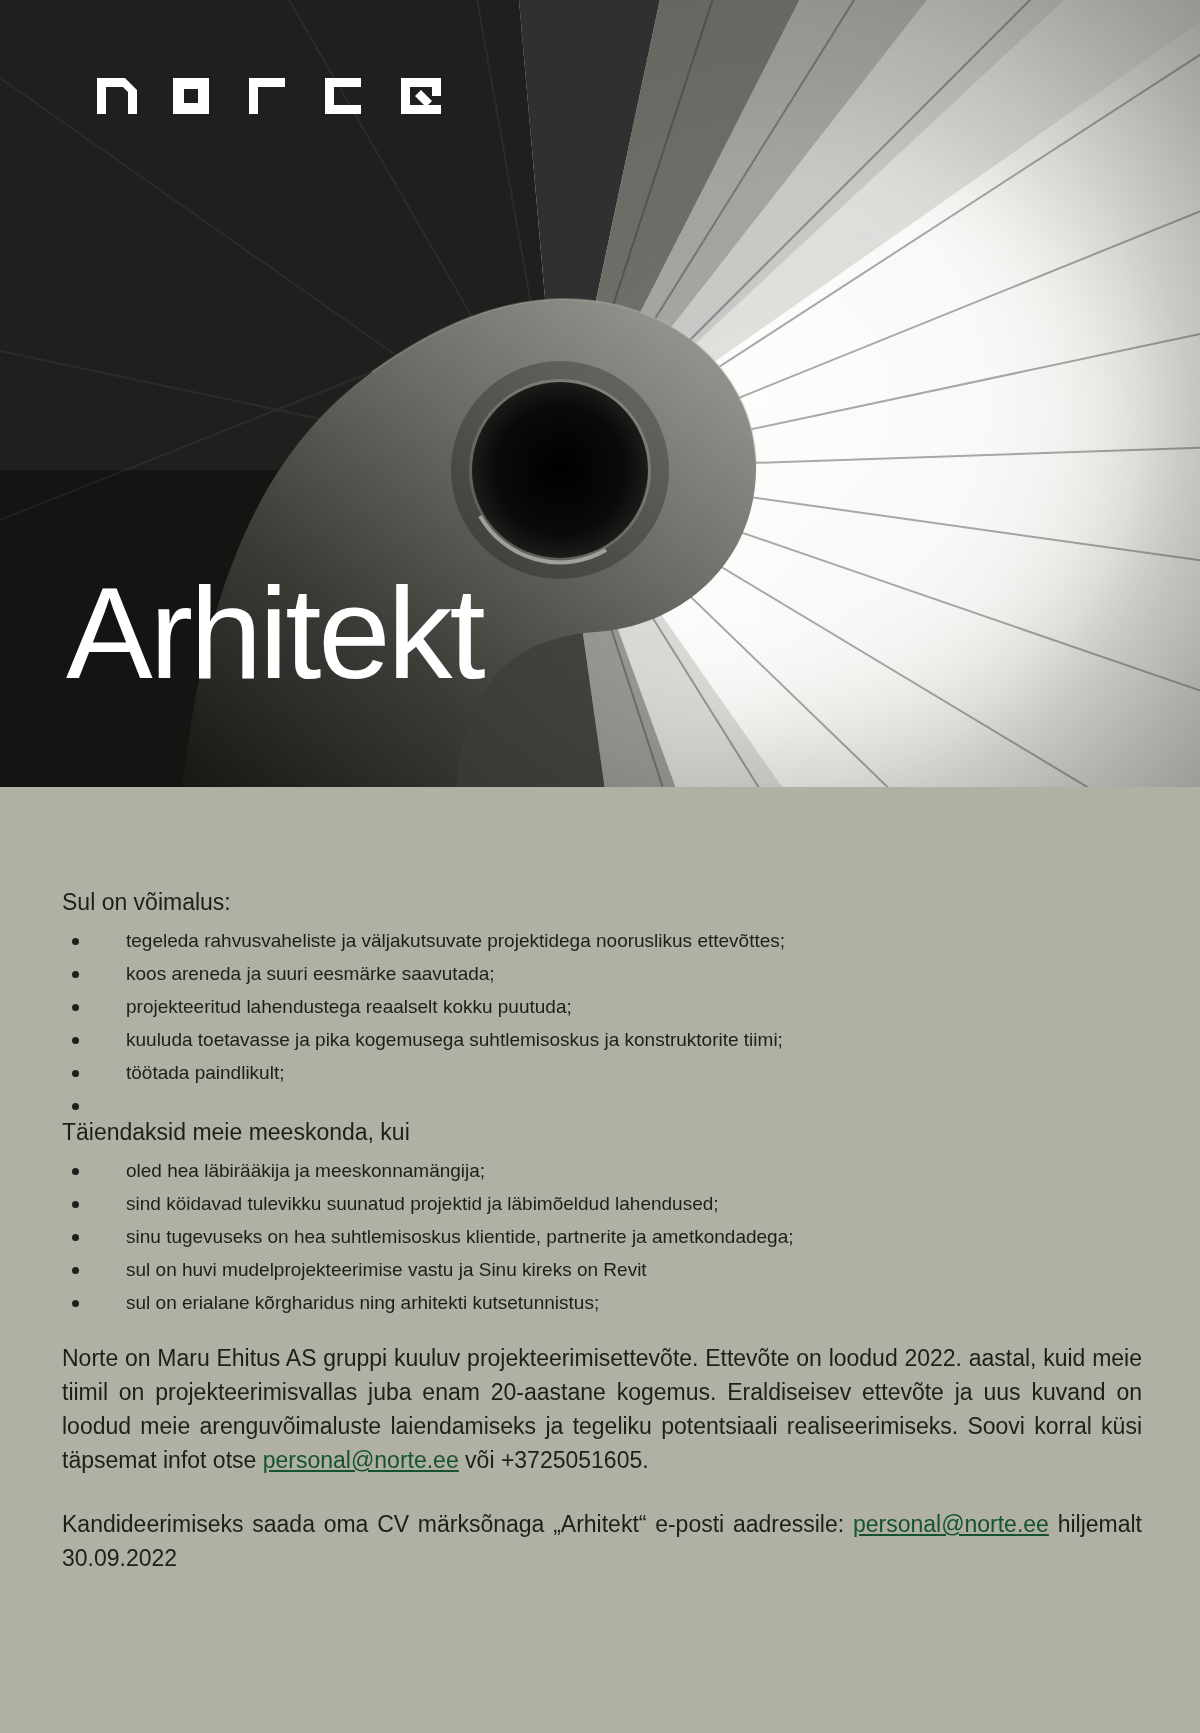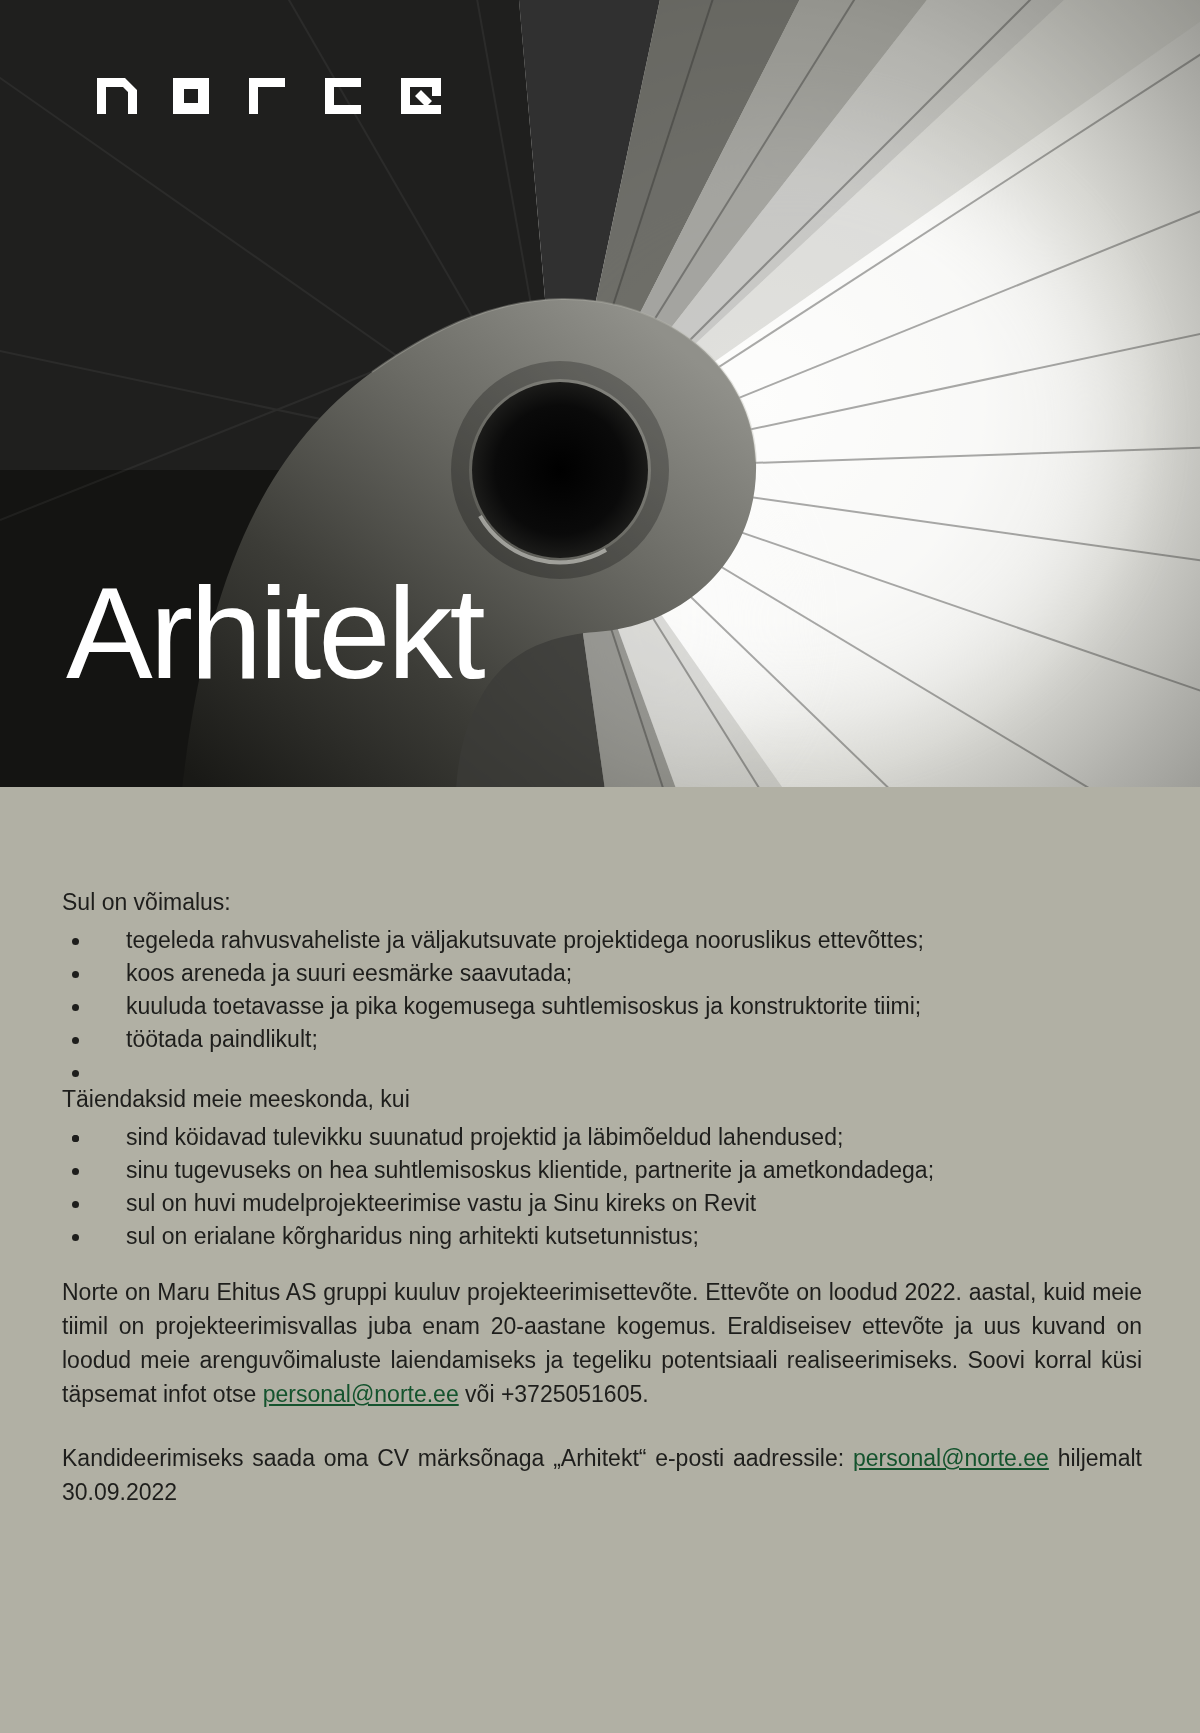--- a/index.html
+++ b/index.html
@@ -21,21 +21,21 @@
   }
   
   .content{position:absolute;top:787px;left:0;right:0;bottom:0;padding:52px 58px 0 62px;color:#1e1e1c;}
   .content p{margin:0;font-size:23px;line-height:34px;color:#1e1e1c;}
   .intro{text-align:justify;}
   .section-heading{margin-top:46px !important;}
   .section-heading--second{margin-top:26px !important;}
   ul.bullet-list{list-style:none;margin:5px 0 0;padding:0;}
   ul.bullet-list li{
     position:relative;padding-left:64px;margin:0;
-    font-size:23px;line-height:33px;color:#1e1e1c;
+    font-size:19px;line-height:33px;color:#1e1e1c;
   }
   .dot{position:absolute;left:10px;top:14px;width:7px;height:7px;border-radius:50%;background:#1e1e1c;}
   .body-par{text-align:justify;}
   .about-par{margin-top:22px !important;}
   .apply-par{margin-top:30px !important;}
   a.email-link{color:#14532d;text-decoration:underline;cursor:pointer;}
 </style>
 </head>
 <body>
 
@@ -145,35 +145,40 @@
         <li class="bullet-item">
         <span class="dot"></span>
         <span class="bullet-text">tegeleda rahvusvaheliste ja väljakutsuvate projektidega nooruslikus ettevõttes;</span>
       </li>
         <li class="bullet-item">
         <span class="dot"></span>
         <span class="bullet-text">koos areneda ja suuri eesmärke saavutada;</span>
       </li>
         <li class="bullet-item">
         <span class="dot"></span>
+        <span class="bullet-text">projekteeritud lahendustega reaalselt kokku puutuda;</span>
+      </li>
+        <li class="bullet-item">
+        <span class="dot"></span>
         <span class="bullet-text">kuuluda toetavasse ja pika kogemusega suhtlemisoskus ja konstruktorite tiimi;</span>
       </li>
         <li class="bullet-item">
         <span class="dot"></span>
         <span class="bullet-text">töötada paindlikult;</span>
       </li>
         <li class="bullet-item">
         <span class="dot"></span>
       </li>
       </ul>
 
     <p class="section-heading section-heading--second">Täiendaksid meie meeskonda, kui</p>
     <ul class="bullet-list">
         <li class="bullet-item">
         <span class="dot"></span>
+        <span class="bullet-text">oled hea läbirääkija ja meeskonnamängija;</span>
       </li>
         <li class="bullet-item">
         <span class="dot"></span>
         <span class="bullet-text">sind köidavad tulevikku suunatud projektid ja läbimõeldud lahendused;</span>
       </li>
         <li class="bullet-item">
         <span class="dot"></span>
         <span class="bullet-text">sinu tugevuseks on hea suhtlemisoskus klientide, partnerite ja ametkondadega;</span>
       </li>
         <li class="bullet-item">

